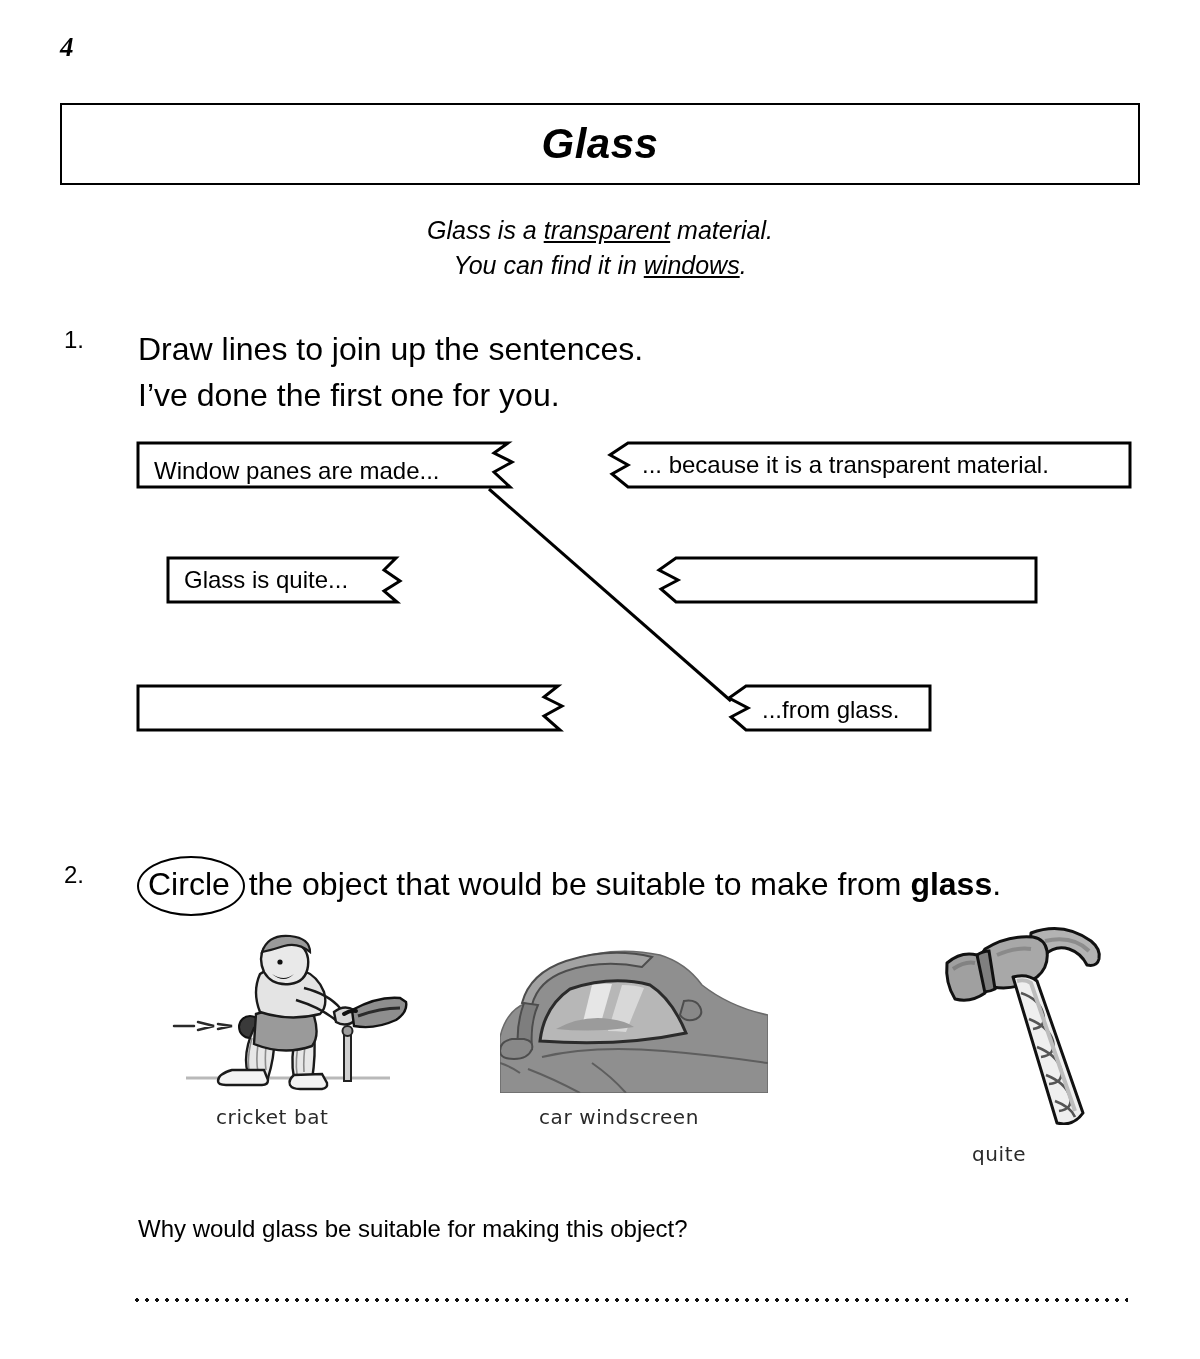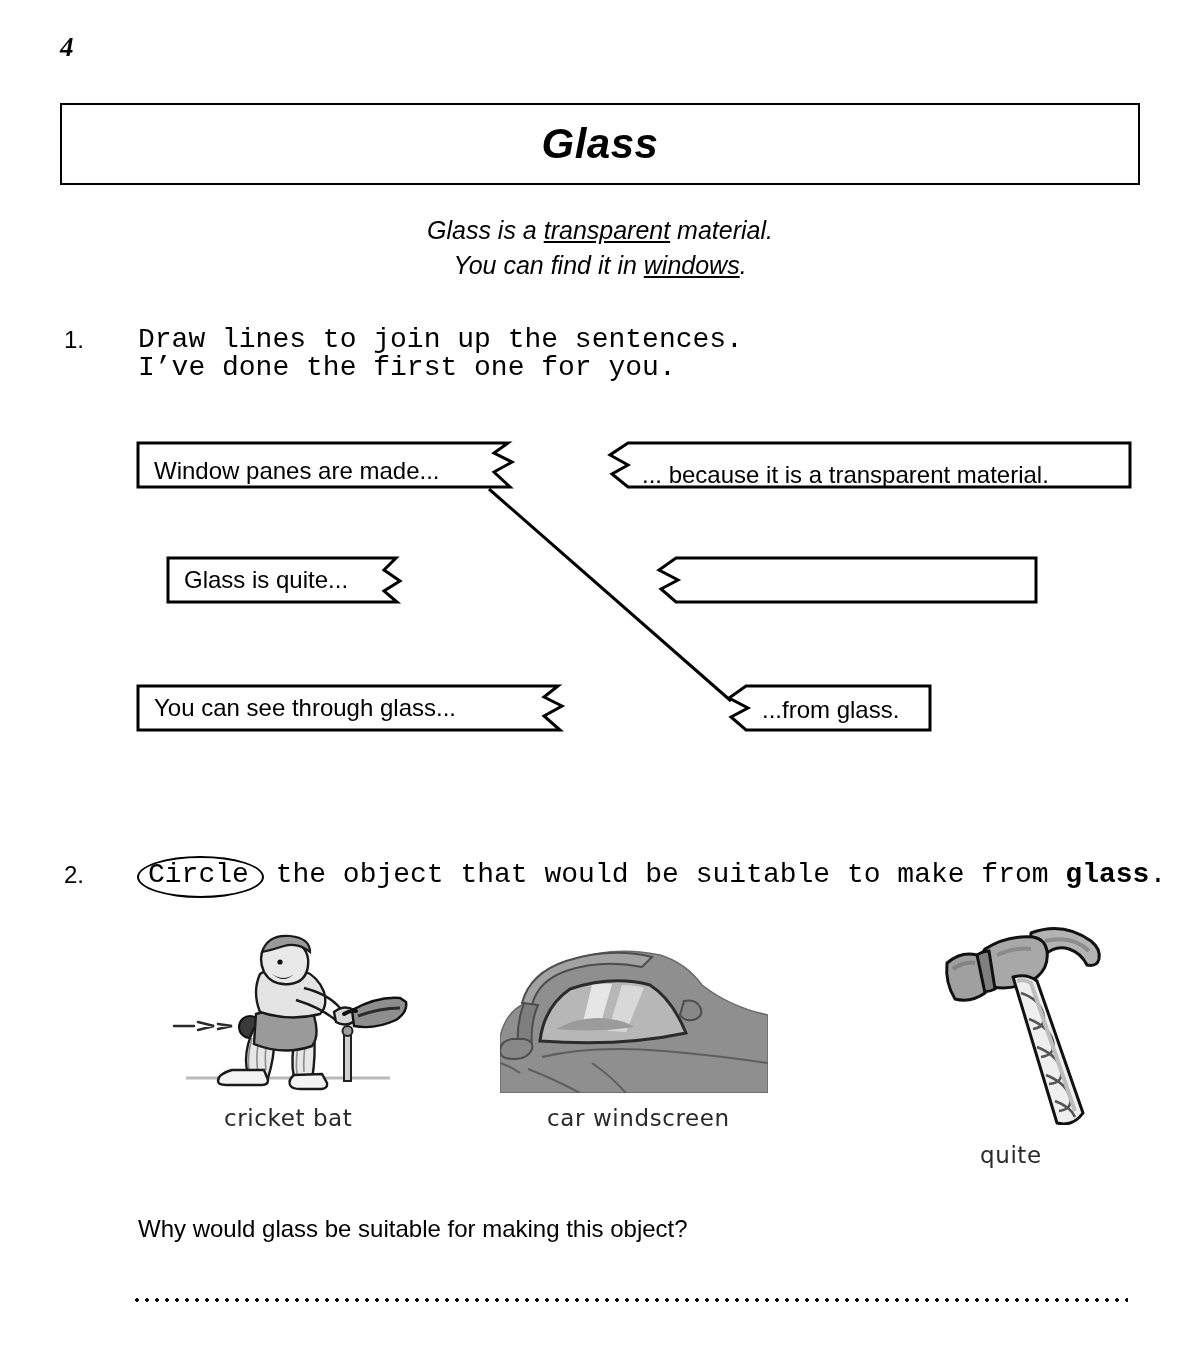--- a/index.html
+++ b/index.html
@@ -62,23 +62,23 @@
   .subtitle u { text-decoration: underline; text-underline-offset: 2px; }
 
   
   .q-num {
     position: absolute;
     font-size: 24px;
     font-family: "Liberation Sans", sans-serif;
   }
   .q-text {
     position: absolute;
-    font-size: 28px;
-    font-family: Liberation Mono, monospace;
-    line-height: 28px;
+    font-size: 32px;
+    font-family: Liberation Sans, sans-serif;
+    line-height: 46px;
     white-space: pre-line;
   }
 
   #q1-num { left: 64px; top: 326px; }
   #q1-text { left: 138px; top: 326px; }
   #q2-num { left: 64px; top: 861px; }
   #q2-line { left: 138px; top: 861px; white-space: nowrap; }
 
   .circle-word {
     display: inline-block;
@@ -115,25 +115,24 @@
     left: 0; top: 0;
     width: 1200px; height: 1359px;
     pointer-events: none;
   }
 
   
   .pic { position: absolute; }
   .caption {
     position: absolute;
     font-family: "DejaVu Sans", sans-serif;
-    font-size: 23px;
+    font-size: 20px;
     color: #2a2a2a;
     letter-spacing: 0.6px;
     white-space: nowrap;
-    margin-left: 8px;
   }
 
   
   #q2-followup {
     position: absolute;
     left: 138px;
     top: 1215px;
     font-size: 24px;
     font-family: "Liberation Sans", sans-serif;
   }
@@ -171,41 +170,40 @@
   <svg width="404" height="48" viewBox="0 0 404 48">
     <path d="M2 2 H372 L358 12 L376 21 L358 31 L374 46 H2 Z" fill="#ffffff" stroke="#000000" stroke-width="3" stroke-linejoin="miter"></path>
   </svg>
   <div class="strip-label" style="left:18px;">Window panes are made...</div>
 </div>
 
 <div class="strip-wrap" style="left:598px; top:441px; width:534px; height:48px;">
   <svg width="534" height="48" viewBox="0 0 534 48">
     <path d="M30 2 H532 V46 H30 L14 33 L30 24 L12 14 Z" fill="#ffffff" stroke="#000000" stroke-width="3" stroke-linejoin="miter"></path>
   </svg>
-  <div class="strip-label" style="left:44px;margin-top:10px;">... because it is a transparent material.</div>
+  <div class="strip-label" style="left:44px;">... because it is a transparent material.</div>
 </div>
 
 <div class="strip-wrap" style="left:136px; top:556px; width:250px; height:48px;margin-left:30px;">
   <svg width="250" height="48" viewBox="0 0 250 48">
     <path d="M2 2 H230 L218 14 L234 25 L218 35 L231 46 H2 Z" fill="#ffffff" stroke="#000000" stroke-width="3" stroke-linejoin="miter"></path>
   </svg>
   <div class="strip-label" style="left:18px;">Glass is quite...</div>
 </div>
 
 <div class="strip-wrap" style="left:648px; top:556px; width:390px; height:48px;">
   <svg width="390" height="48" viewBox="0 0 390 48">
     <path d="M28 2 H388 V46 H28 L13 33 L30 24 L11 14 Z" fill="#ffffff" stroke="#000000" stroke-width="3" stroke-linejoin="miter"></path>
   </svg>
 </div>
 
 <div class="strip-wrap" style="left:136px; top:684px; width:450px; height:48px;">
   <svg width="450" height="48" viewBox="0 0 450 48">
     <path d="M2 2 H422 L408 13 L426 22 L408 32 L424 46 H2 Z" fill="#ffffff" stroke="#000000" stroke-width="3" stroke-linejoin="miter"></path>
   </svg>
-  <div class="strip-label" style="left:18px;">You can see through glass...</div>
 </div>
 
 <div class="strip-wrap" style="left:718px; top:684px; width:214px; height:52px;">
   <svg width="214" height="48" viewBox="0 0 214 48">
     <path d="M28 2 H212 V46 H28 L13 33 L30 24 L11 14 Z" fill="#ffffff" stroke="#000000" stroke-width="3" stroke-linejoin="miter"></path>
   </svg>
   <div class="strip-label" style="left:44px;">...from glass.</div>
 </div>
 
 <svg id="connector-layer">

